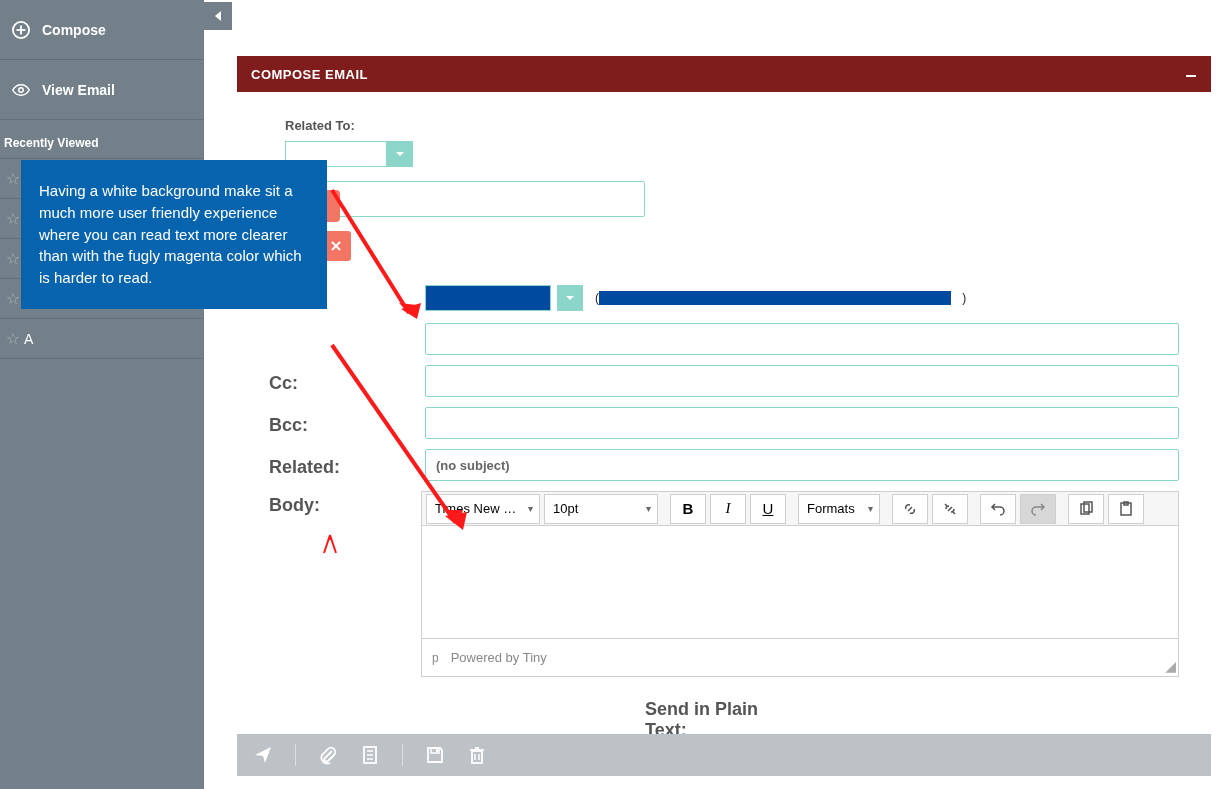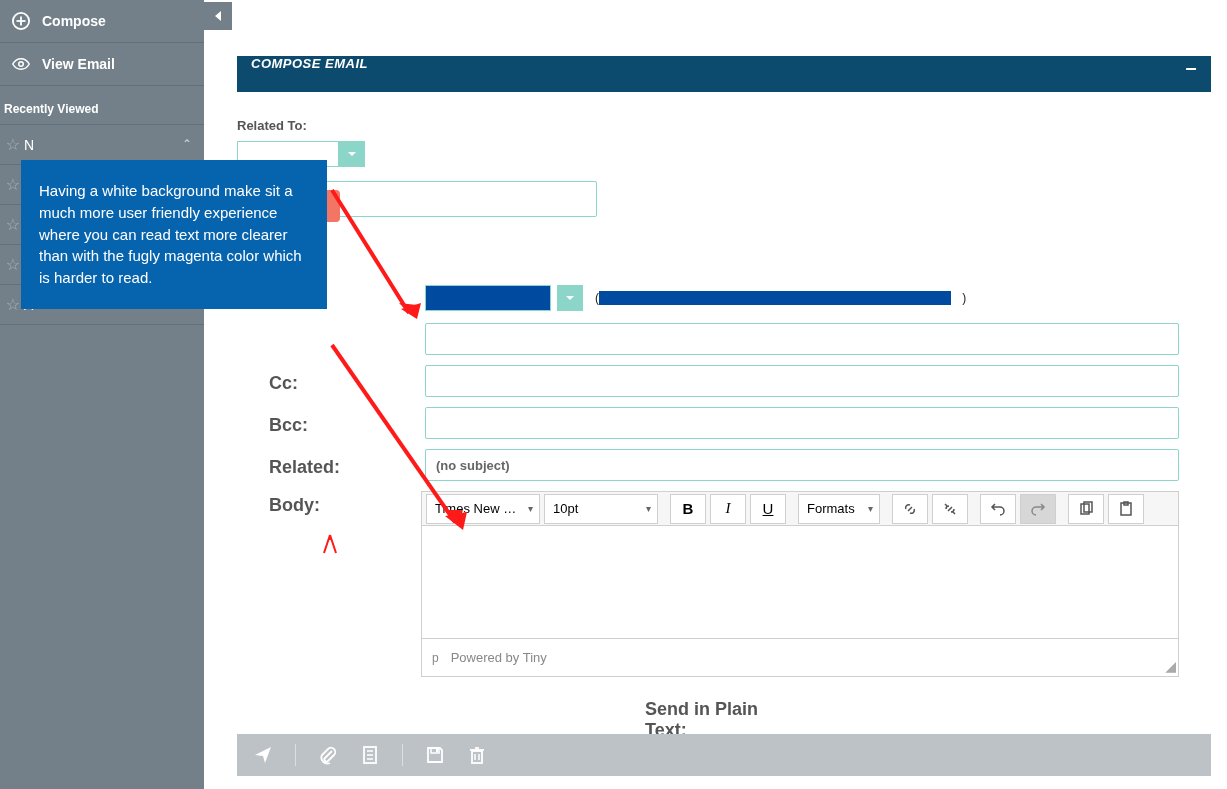--- a/index.html
+++ b/index.html
@@ -1,29 +1,29 @@
 <!DOCTYPE html>
 <html><head>
 <meta charset="utf-8">
 <style>
 * { box-sizing: border-box; margin: 0; padding: 0; font-family: Arial, Helvetica, sans-serif; }
 html, body { width: 1227px; height: 789px; overflow: hidden; background:#fff; position:relative;}
 .sidebar { position:absolute; left:0; top:0; width:204px; height:789px; background:#738089;}
-.sb-item { height:43px; display:flex; align-items:center; padding-left:12px; color:#fff; font-size:14px; font-weight:600; border-bottom:1px solid #647079;}
+.sb-item { height:60px; display:flex; align-items:center; padding-left:12px; color:#fff; font-size:14px; font-weight:600; border-bottom:1px solid #647079;}
 .sb-item .sb-icon { width:18px; height:18px; margin-right:12px; display:inline-flex; align-items:center; justify-content:center; font-size:20px;}
 .sb-section-title { color:#fff; font-weight:700; font-size:12px; padding:16px 0 8px 4px; border-bottom:1px solid #647079;}
 .sb-rv-item { height:40px; display:flex; align-items:center; padding-left:2px; color:#fff; font-size:14px; border-bottom:1px solid #647079;}
 .sb-rv-item .star { width:22px; display:inline-flex; justify-content:center; font-size:16px; color:#aab4ba;}
 .collapse-tab { position:absolute; left:204px; top:2px; width:28px; height:28px; background:#738089; display:flex; align-items:center; justify-content:center; color:#fff; cursor:pointer;}
 .main { position:absolute; left:237px; top:56px; width:974px; }
-.panel-header { height:36px; background:#0c4a6e; color:#fff; display:flex; align-items:flex-start; justify-content:space-between; padding:0 14px; font-size:13px; font-weight:700; letter-spacing:0.5px;font-style:italic;}
+.panel-header { height:36px; background:#7f1d1d; color:#fff; display:flex; align-items:center; justify-content:space-between; padding:0 14px; font-size:13px; font-weight:700; letter-spacing:0.5px;}
 .panel-body { background:#fff; padding:26px 0 22px 0;}
 .row { display:flex; }
 .left-col { width:460px; padding-left:32px;}
-.right-col { flex:1; padding-left:0; padding-right:32px;}
+.right-col { flex:1; padding-left:0; padding-right:32px;margin-left:48px;}
 .lbl { font-size:13px; font-weight:700; color:#555; margin-bottom:8px; display:block;}
 .t-input { width:374px; height:40px; border:1px solid #bfe5df; border-radius:2px; background:#fff;}
 .template-wrap { position:relative; width:374px; }
 .template-icon { position:absolute; right:10px; top:11px; width:18px; height:18px;}
 .rel-select { width:102px; height:26px; border:1px solid #8bd6c8; background:#fff; display:inline-block; vertical-align:top;}
 .rel-select-btn { width:26px; height:26px; background:#8bd6c8; display:inline-flex; align-items:center; justify-content:center; vertical-align:top;}
 .rel-wide { width:360px; height:36px; border:1px solid #8bd6c8; border-radius:2px; margin-top:14px;}
 .rel-btn-row { margin-top:14px; display:flex; gap:6px;}
 .sq-btn {width:30px; height:30px; background:#f27663; display:inline-flex; align-items:center; justify-content:center; border-radius:3px;}
 .from-row { display:flex; align-items:center; gap:6px; width:754px;}

